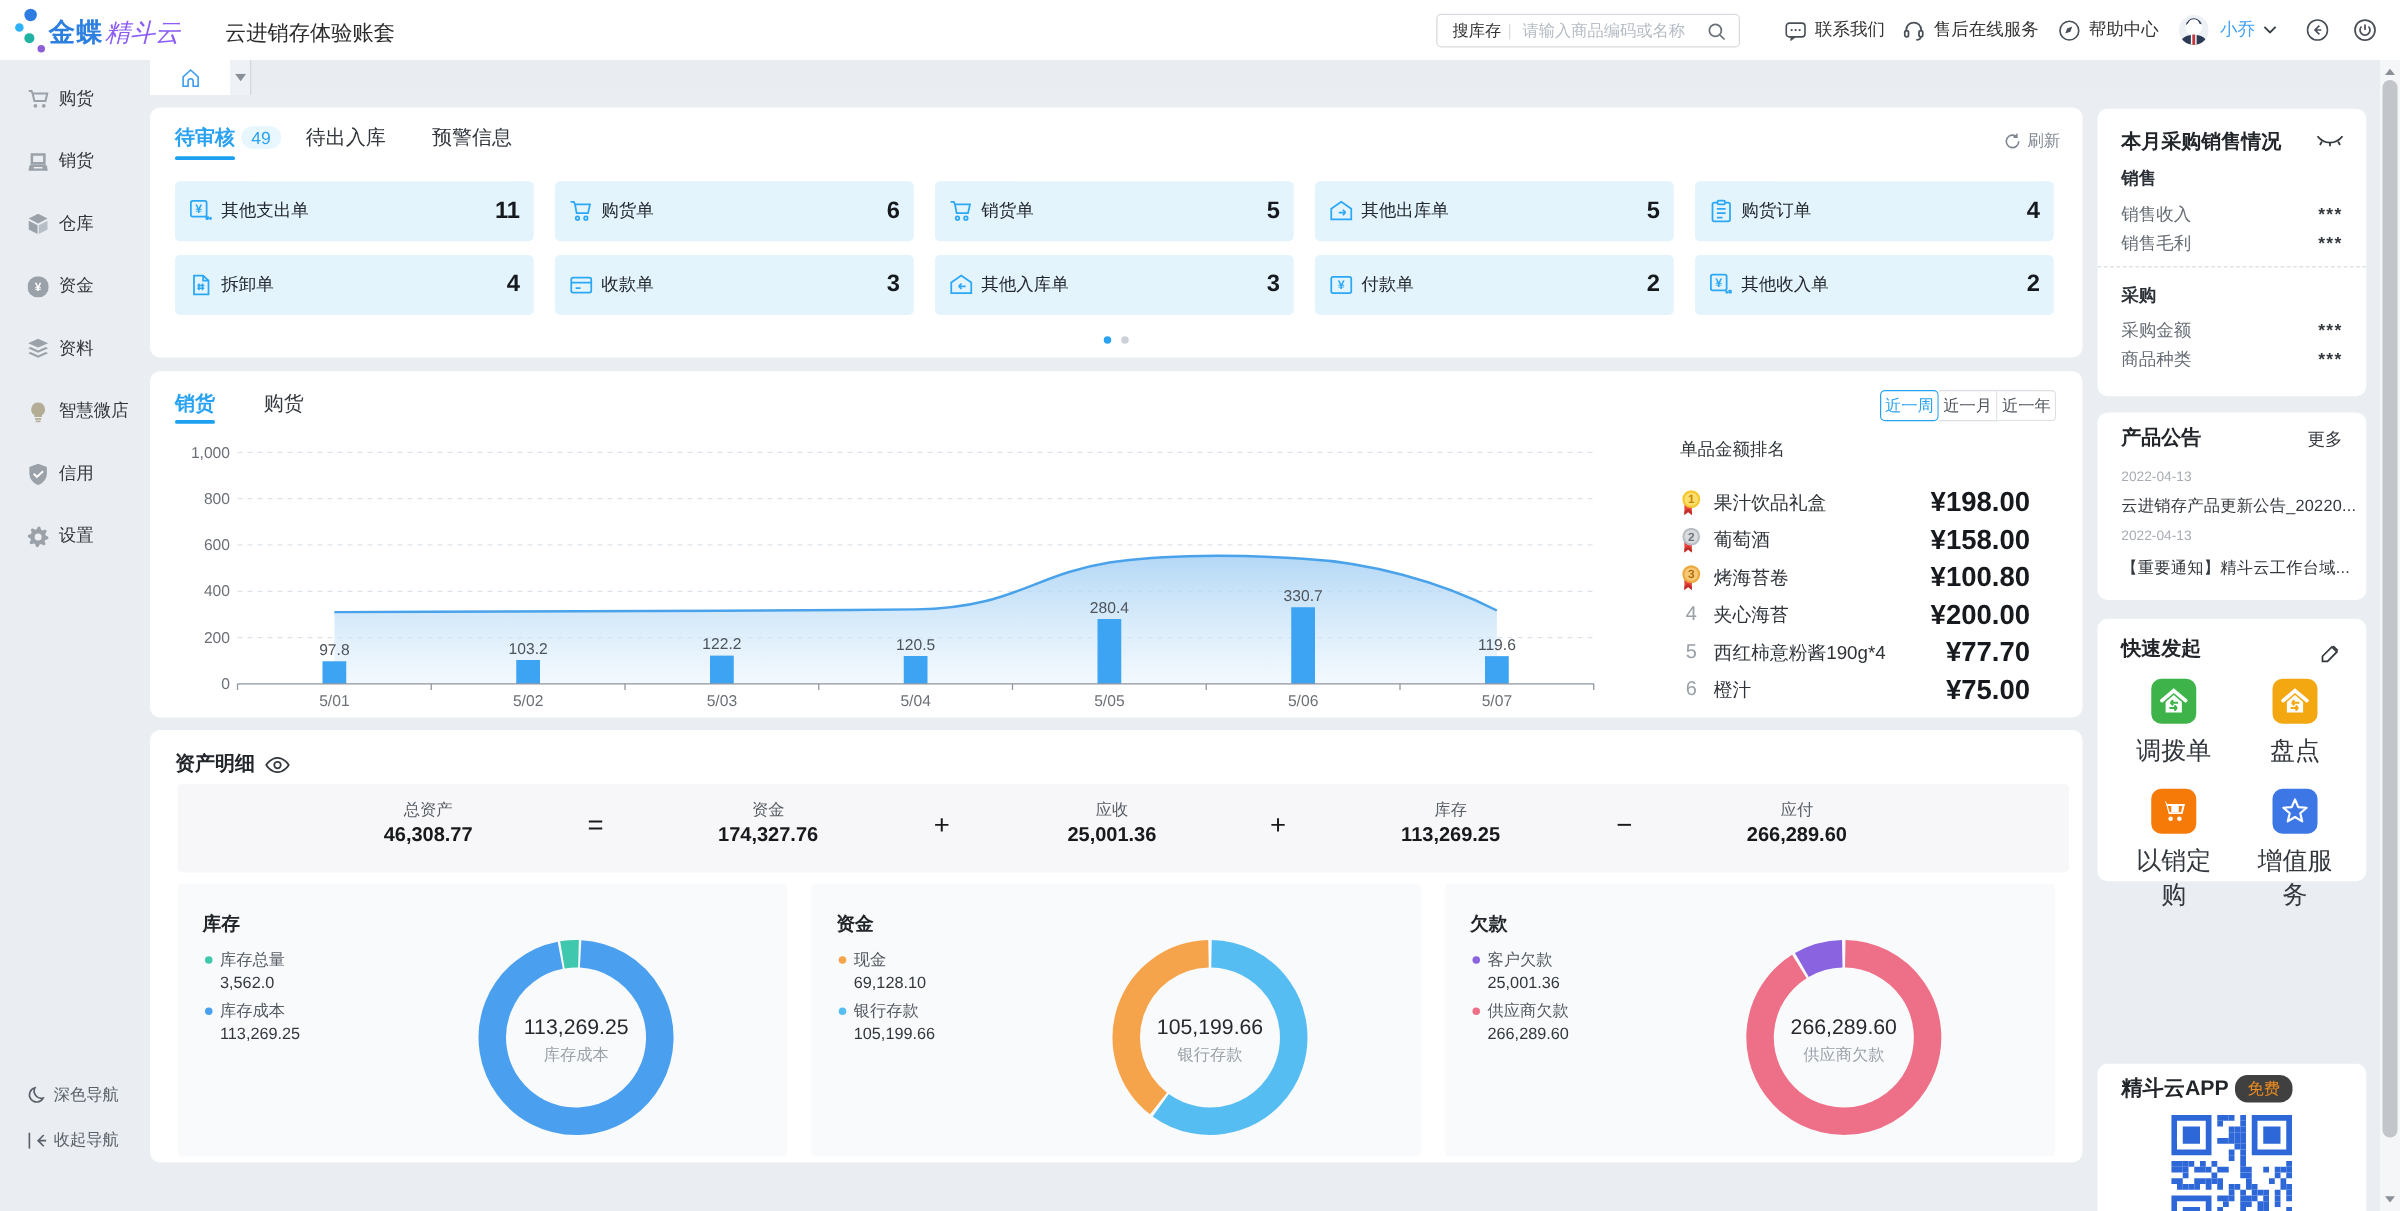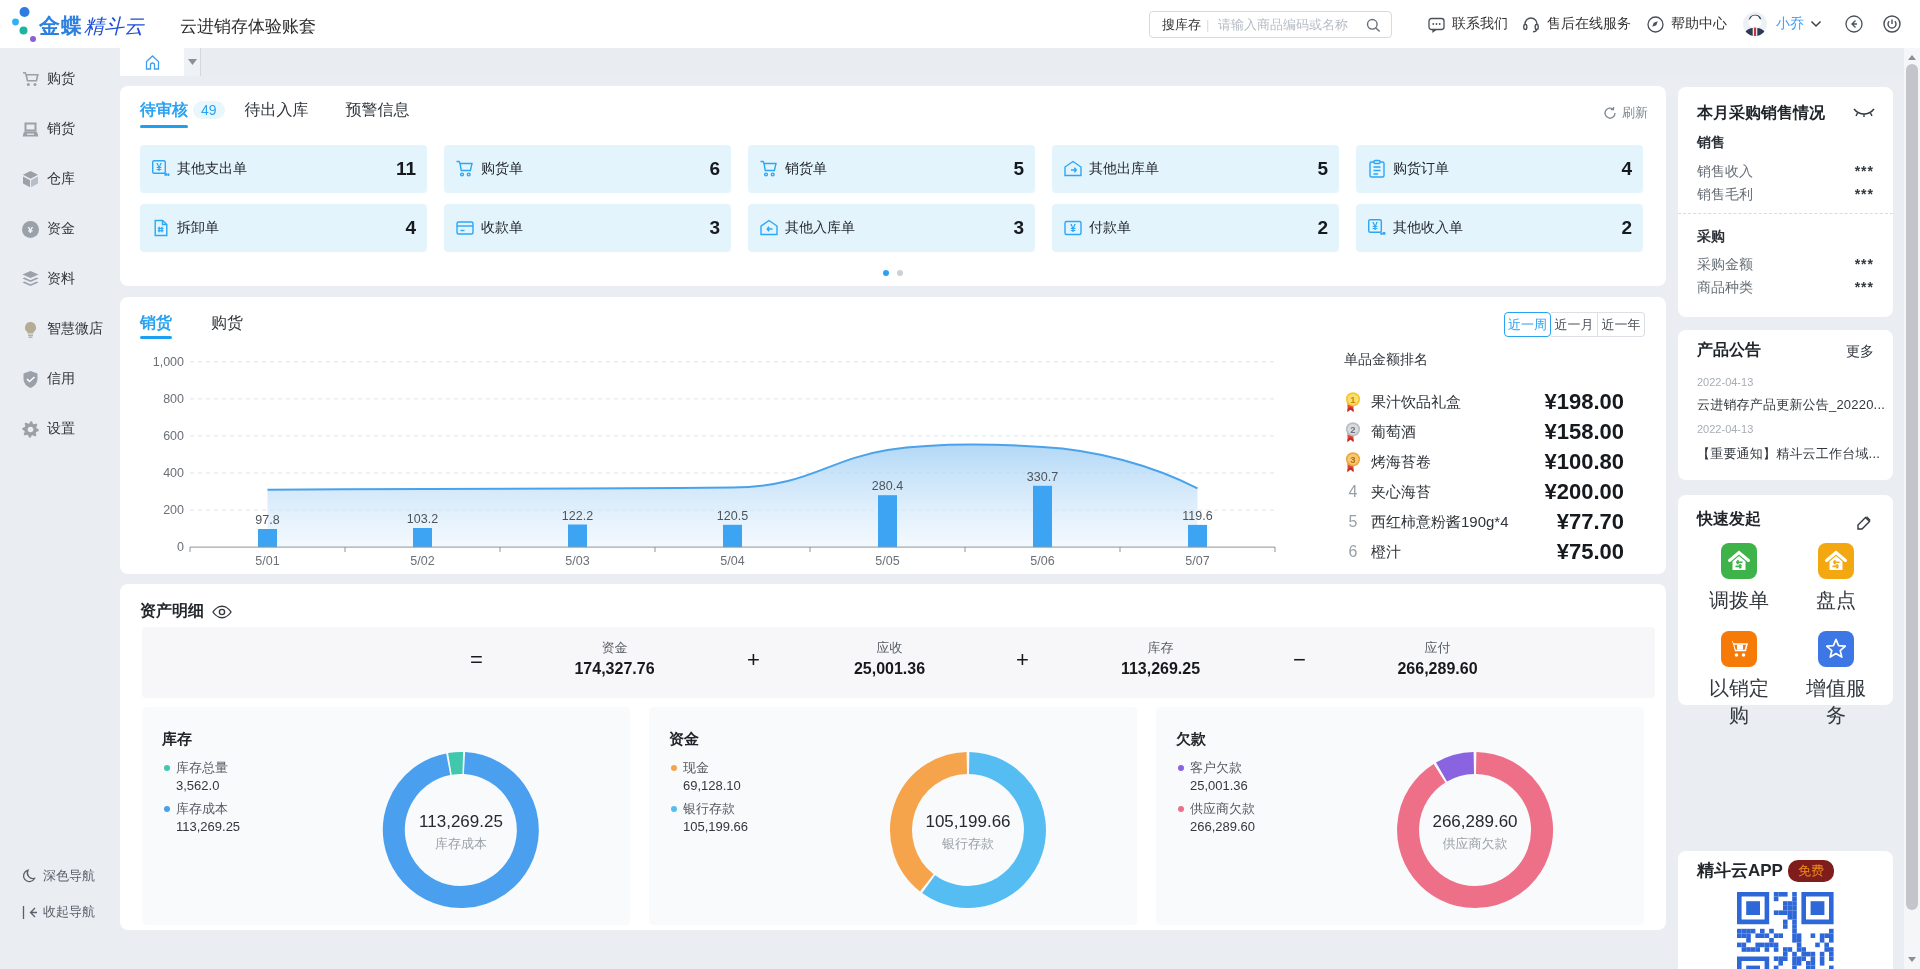--- a/index.html
+++ b/index.html
@@ -1,21 +1,21 @@
 <!DOCTYPE html>
 <html><head>
 <meta charset="utf-8">
 <style>
 * { margin:0; padding:0; box-sizing:border-box; }
 html,body { width:1920px; height:969px; overflow:hidden; font-family:"Liberation Sans",sans-serif; background:#eaedf2; }
 .abs { position:absolute; }
 
 #header { position:absolute; left:0; top:0; width:1920px; height:48px; background:#fff; z-index:5; }
 #logo-txt1 { position:absolute; left:39px; top:12px; font-size:21px; font-weight:bold; color:#2d7fe0; letter-spacing:1px;}
-#logo-txt2 { position:absolute; left:84px; top:13px; font-size:20px; color:#1d4ed8; letter-spacing:0px; font-style:italic;}
+#logo-txt2 { position:absolute; left:84px; top:13px; font-size:20px; color:#8b5cf6; letter-spacing:0px; font-style:italic;}
 #acct { position:absolute; left:180px; top:15px; font-size:17px; color:#2b2b2b; }
 #search { position:absolute; left:1149px; top:11px; width:243px; height:27px; border:1px solid #d7dade; border-radius:4px; background:#fff; font-size:13px; line-height:25px;}
 #search .s1 { position:absolute; left:12px; color:#333; }
 #search .sep { position:absolute; left:56px; color:#ddd; }
 #search .ph { position:absolute; left:68px; color:#b6bcc4; }
 .hitem { position:absolute; top:0; height:48px; display:flex; align-items:center; font-size:14px; color:#333; }
 
 #side { position:absolute; left:0; top:48px; width:120px; height:921px; }
 .mitem { position:absolute; left:22px; height:20px; display:flex; align-items:center; font-size:14px; color:#33383e; white-space:nowrap;}
 .mitem svg { margin-right:8px; }
@@ -494,20 +494,24 @@
     </div>
   </div>
   <div class="panel" id="p3">
     <div class="ptitle">资产明细
       <svg style="margin-left:8px" width="20" height="14" viewBox="0 0 20 14" fill="none" stroke="#33383e" stroke-width="1.4">
           <path d="M1 7s3.5-5.7 9-5.7S19 7 19 7s-3.5 5.7-9 5.7S1 7 1 7z"></path>
           <circle cx="10" cy="7" r="2.6"></circle>
         </svg>
     </div>
     <div id="fbar">
+      <div class="fcol" style="left:120.5px">
+          <div class="fl">总资产</div>
+          <div class="fv">46,308.77</div>
+        </div>
       <div class="fop" style="left:314.5px">=</div>
       <div class="fcol" style="left:392.5px">
           <div class="fl">资金</div>
           <div class="fv">174,327.76</div>
         </div>
       <div class="fop" style="left:591.5px">+</div>
       <div class="fcol" style="left:667.5px">
           <div class="fl">应收</div>
           <div class="fv">25,001.36</div>
         </div>
@@ -637,21 +641,21 @@
       <div class="ic" style="background:#3d77e6">
         <svg width="24" height="24" viewBox="0 0 24 24" fill="none" stroke="#fff" stroke-width="1.7">
             <path d="M12 2.5l2.6 6.2 6.7.5-5.1 4.4 1.6 6.5L12 16.6l-5.8 3.5 1.6-6.5-5.1-4.4 6.7-.5z" stroke-linejoin="round"></path>
           </svg>
       </div>
       <div class="ql">增值服务</div>
     </div>
   </div>
   <div class="panel" id="r4">
     <div class="rtitle" style="top:8px;font-size:17px">精斗云APP</div>
-    <div style="position:absolute;left:110px;top:9px;background:#7f1d1d;color:#ee8b1d;font-size:13px;border-radius:10px;padding:2px 10px">免费</div>
+    <div style="position:absolute;left:110px;top:9px;background:#404040;color:#ee8b1d;font-size:13px;border-radius:10px;padding:2px 10px">免费</div>
     <div id="qr" style="position:absolute;left:59px;top:41px"><svg width="97" height="97" viewBox="0 0 97 97" fill="#2e68d8">
           <path d="M0.0 0.0h32.2v32.2h-32.2z M4.6 4.6v23.0h23.0v-23.0z" fill-rule="evenodd"></path>
           <rect x="9.2" y="9.2" width="13.8" height="13.8"></rect>
           <path d="M64.4 0.0h32.2v32.2h-32.2z M69.0 4.6v23.0h23.0v-23.0z" fill-rule="evenodd"></path>
           <rect x="73.6" y="9.2" width="13.8" height="13.8"></rect>
           <path d="M0.0 64.4h32.2v32.2h-32.2z M4.6 69.0v23.0h23.0v-23.0z" fill-rule="evenodd"></path>
           <rect x="9.2" y="73.6" width="13.8" height="13.8"></rect>
           <rect x="0.0" y="36.8" width="4.6" height="4.6"></rect>
           <rect x="0.0" y="41.4" width="4.6" height="4.6"></rect>
           <rect x="0.0" y="50.6" width="4.6" height="4.6"></rect>

